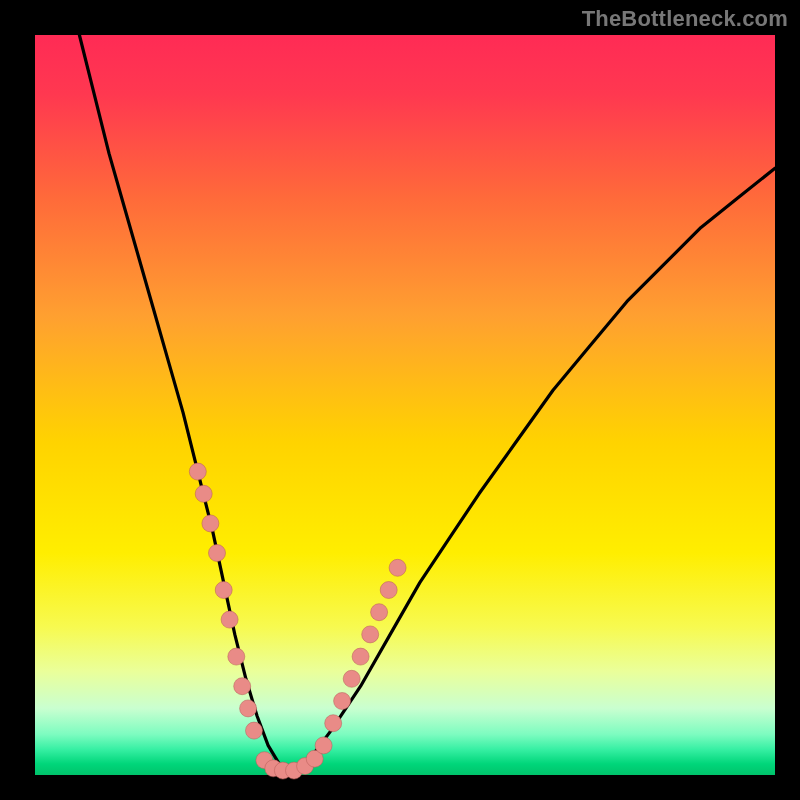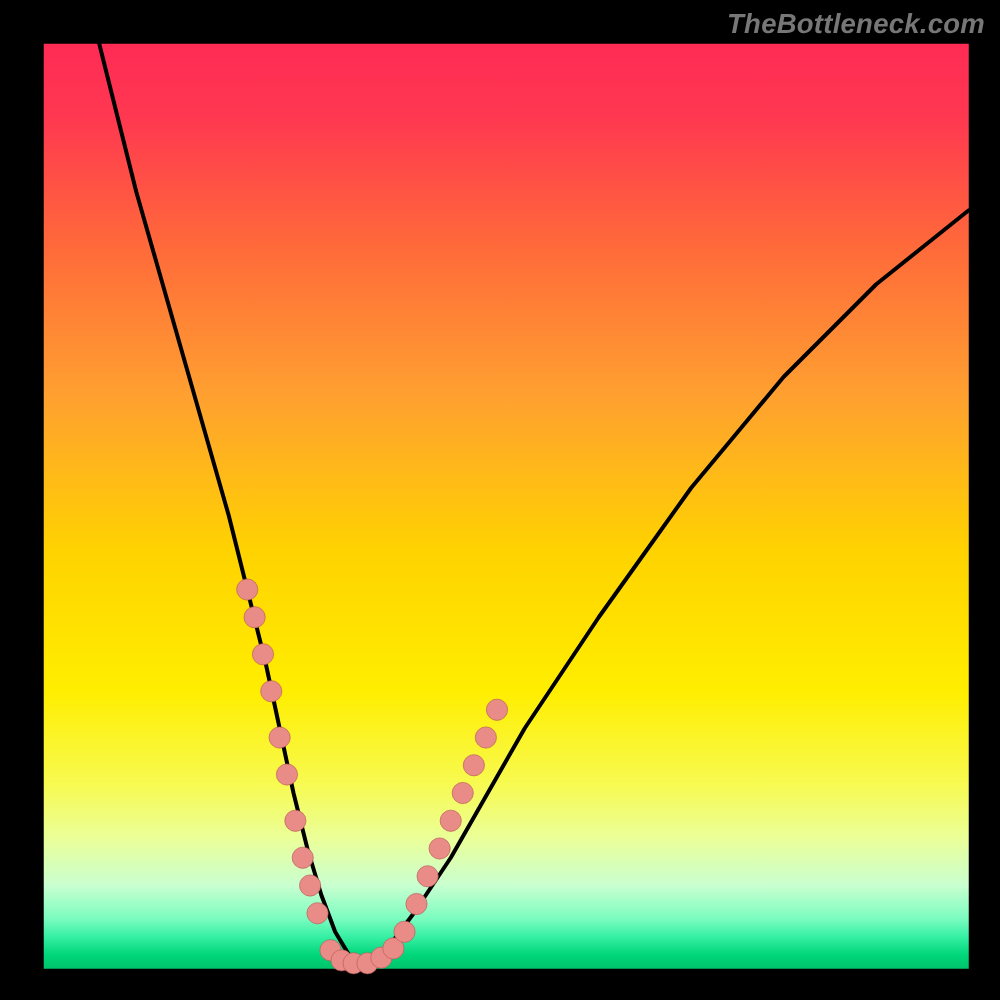--- a/index.html
+++ b/index.html
@@ -31,21 +31,21 @@
   }
   svg.overlay {
     position: absolute;
     left: 0;
     top: 0;
   }
 </style>
 </head>
 <body>
 
-<div class="stage" style="width: 800px; height: 800px; font-style: italic;">
+<div class="stage" style="width: 800px; height: 800px;">
 
   <div class="frame" style="left: 0px; top: 0px; width: 800px; height: 800px; background: rgb(0, 0, 0);"></div>
 
   <div class="plot-bg" style="left: 35px; top: 35px; width: 740px; height: 740px; background: linear-gradient(rgb(255, 43, 85) 0%, rgb(255, 56, 80) 8%, rgb(255, 106, 58) 22%, rgb(255, 160, 48) 38%, rgb(255, 211, 0) 55%, rgb(255, 238, 0) 70%, rgb(247, 250, 80) 80%, rgb(234, 255, 154) 86%, rgb(201, 255, 208) 91%, rgb(125, 252, 192) 94.5%, rgb(56, 240, 164) 96.5%, rgb(0, 214, 122) 98.5%, rgb(0, 195, 107) 100%);"></div>
 
   <svg class="overlay" width="800" height="800" viewBox="0 0 800 800">
       <path d="M79.4 35.0 L94.2 94.2 L109.0 153.4 L123.8 205.2 L138.6 257.0 L153.4 308.8 L168.2 360.6 L183.0 412.4 L197.8 471.6 L212.6 530.8 L223.7 582.6 L234.8 634.4 L245.9 678.8 L257.0 715.8 L268.1 745.4 L279.2 763.9 L294.0 771.3 L308.8 760.2 L331.0 730.6 L360.6 686.2 L390.2 634.4 L419.8 582.6 L449.4 538.2 L479.0 493.8 L516.0 442.0 L553.0 390.2 L590.0 345.8 L627.0 301.4 L664.0 264.4 L701.0 227.4 L738.0 197.8 L775.0 168.2" fill="none" stroke="#000000" stroke-width="3.2" stroke-linecap="round" stroke-linejoin="round"></path>
       <circle cx="197.8" cy="471.6" r="8.5" fill="#e98b87" stroke="#b55a57" stroke-width="0.5"></circle>
       <circle cx="203.7" cy="493.8" r="8.5" fill="#e98b87" stroke="#b55a57" stroke-width="0.5"></circle>
       <circle cx="210.4" cy="523.4" r="8.5" fill="#e98b87" stroke="#b55a57" stroke-width="0.5"></circle>

